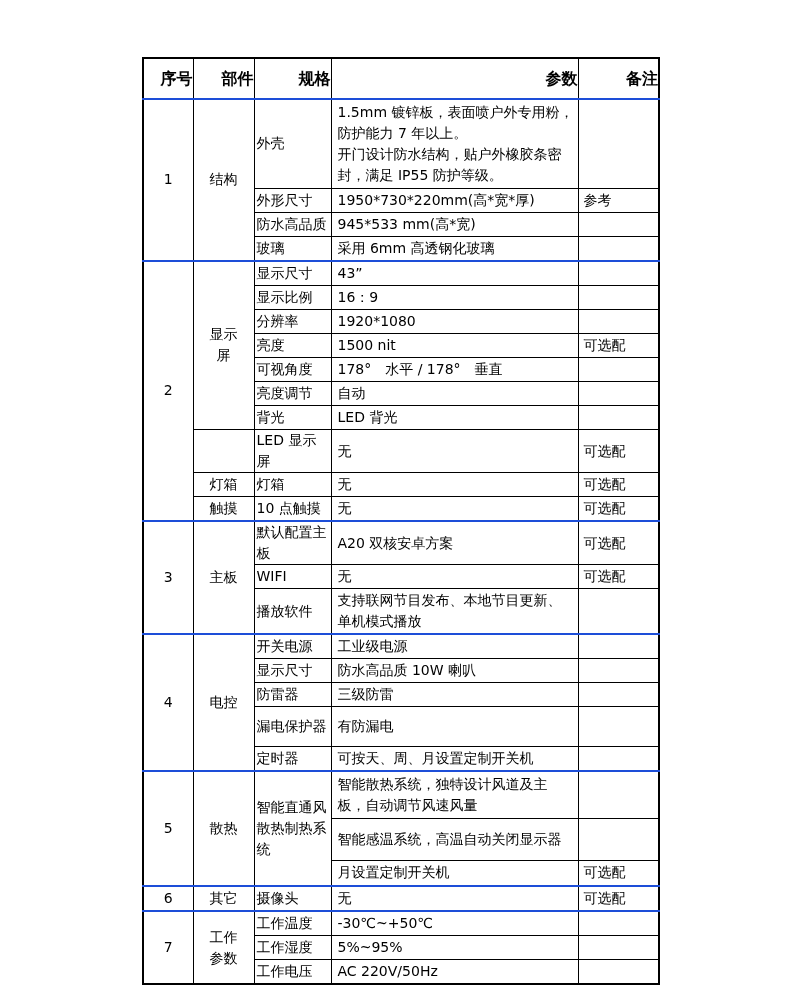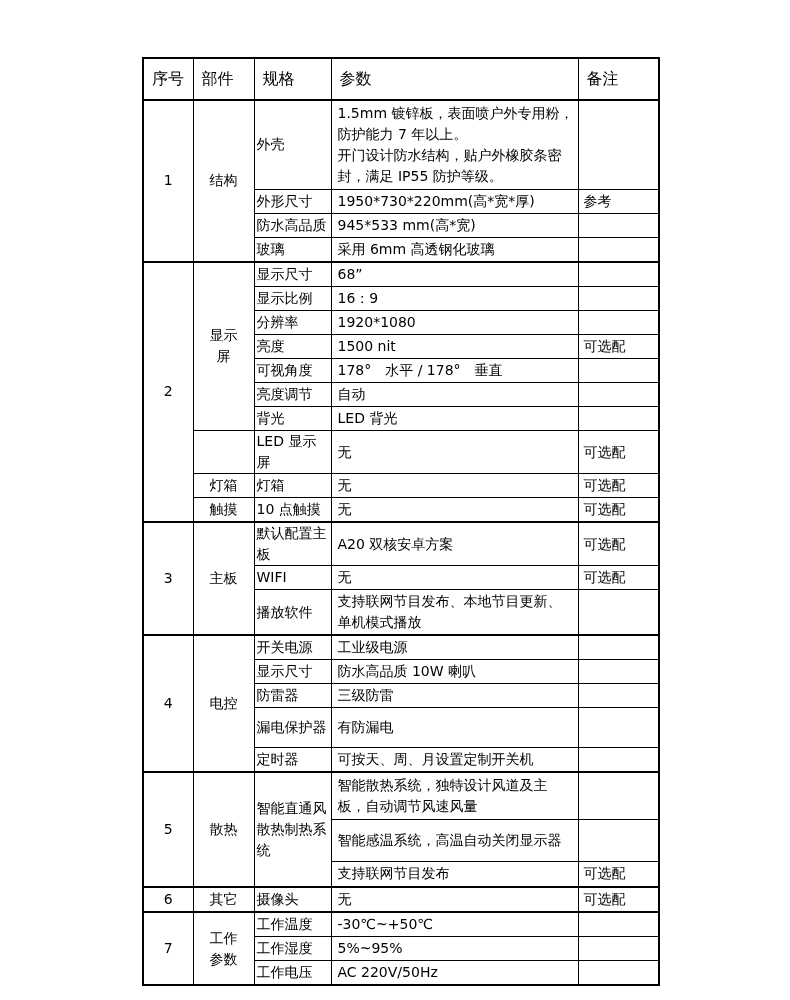--- a/index.html
+++ b/index.html
@@ -12,29 +12,29 @@
   table.spec {
     border-collapse:collapse; table-layout:fixed;
     width:516px; border:2px solid #000;
   }
   td,th {
     border:1px solid #000;
     font-size:14px; line-height:1.5; color:#000;
     overflow:hidden; word-break:break-all;
   }
   th {
-    font-size:16px; font-weight:normal; text-align:left;
-    padding:8px; background:#fff;
+    font-size:16px; font-weight:bold; text-align:right;
+    padding:0; background:#fff;
   }
   td.no   { text-align:center; padding:0; }
   td.comp { text-align:center; padding:0 15px; }
   td.spec { text-align:left; padding:0 4px 0 2px; }
   td.param{ text-align:left; padding:1px 4px 1px 6px; white-space:pre-line; }
   td.note { text-align:left; padding:0 8px 0 5px; }
-  tr.sec > td, tr.sec > th { border-top:2px solid #000000; }
+  tr.sec > td, tr.sec > th { border-top:2px solid #1d4ed8; }
 </style>
 </head>
 <body>
 
 <div class="sheet">
 <table class="spec">
   <colgroup>
     <col style="width:50px">
         <col style="width:61px">
         <col style="width:77px">
@@ -72,21 +72,21 @@
   <tr style="height:21px">
     <td class="spec">玻璃</td>
     <td class="param">采用 6mm 高透钢化玻璃</td>
     <td class="note"></td>
   </tr>
 
   <tr class="sec" style="height:25px">
     <td class="no" rowspan="10">2</td>
     <td class="comp" rowspan="7">显示屏</td>
     <td class="spec">显示尺寸</td>
-    <td class="param">68”</td>
+    <td class="param">43”</td>
     <td class="note"></td>
   </tr>
   <tr style="height:22px">
     <td class="spec">显示比例</td>
     <td class="param">16：9</td>
     <td class="note"></td>
   </tr>
   <tr style="height:22px">
     <td class="spec">分辨率</td>
     <td class="param">1920*1080</td>
@@ -182,21 +182,21 @@
     <td class="comp" rowspan="3">散热</td>
     <td class="spec" rowspan="3">智能直通风散热制热系统</td>
     <td class="param">智能散热系统，独特设计风道及主板，自动调节风速风量</td>
     <td class="note"></td>
   </tr>
   <tr style="height:42px">
     <td class="param">智能感温系统，高温自动关闭显示器</td>
     <td class="note"></td>
   </tr>
   <tr style="height:26px">
-    <td class="param">支持联网节目发布</td>
+    <td class="param">月设置定制开关机</td>
     <td class="note">可选配</td>
   </tr>
 
   <tr class="sec" style="height:25px">
     <td class="no">6</td>
     <td class="comp">其它</td>
     <td class="spec">摄像头</td>
     <td class="param">无</td>
     <td class="note">可选配</td>
   </tr>

